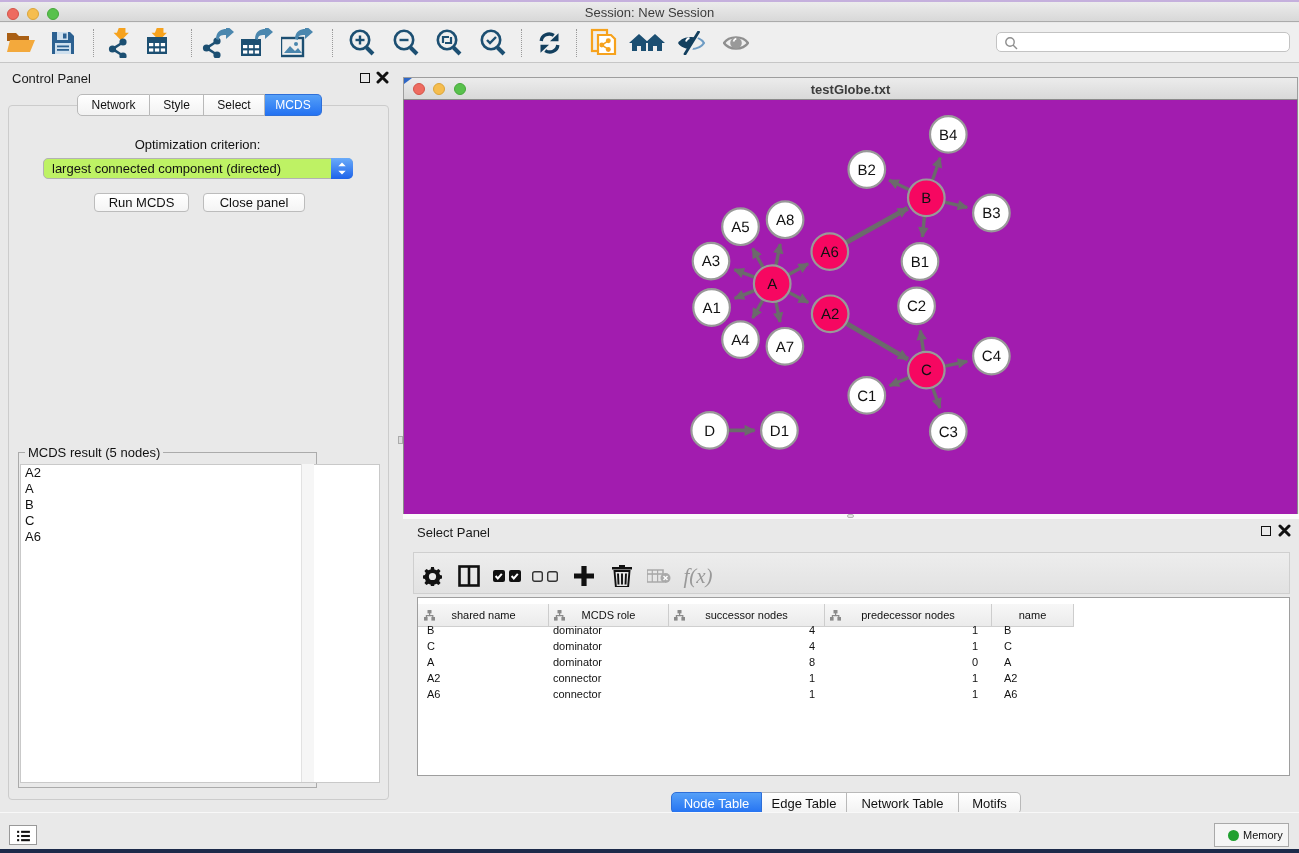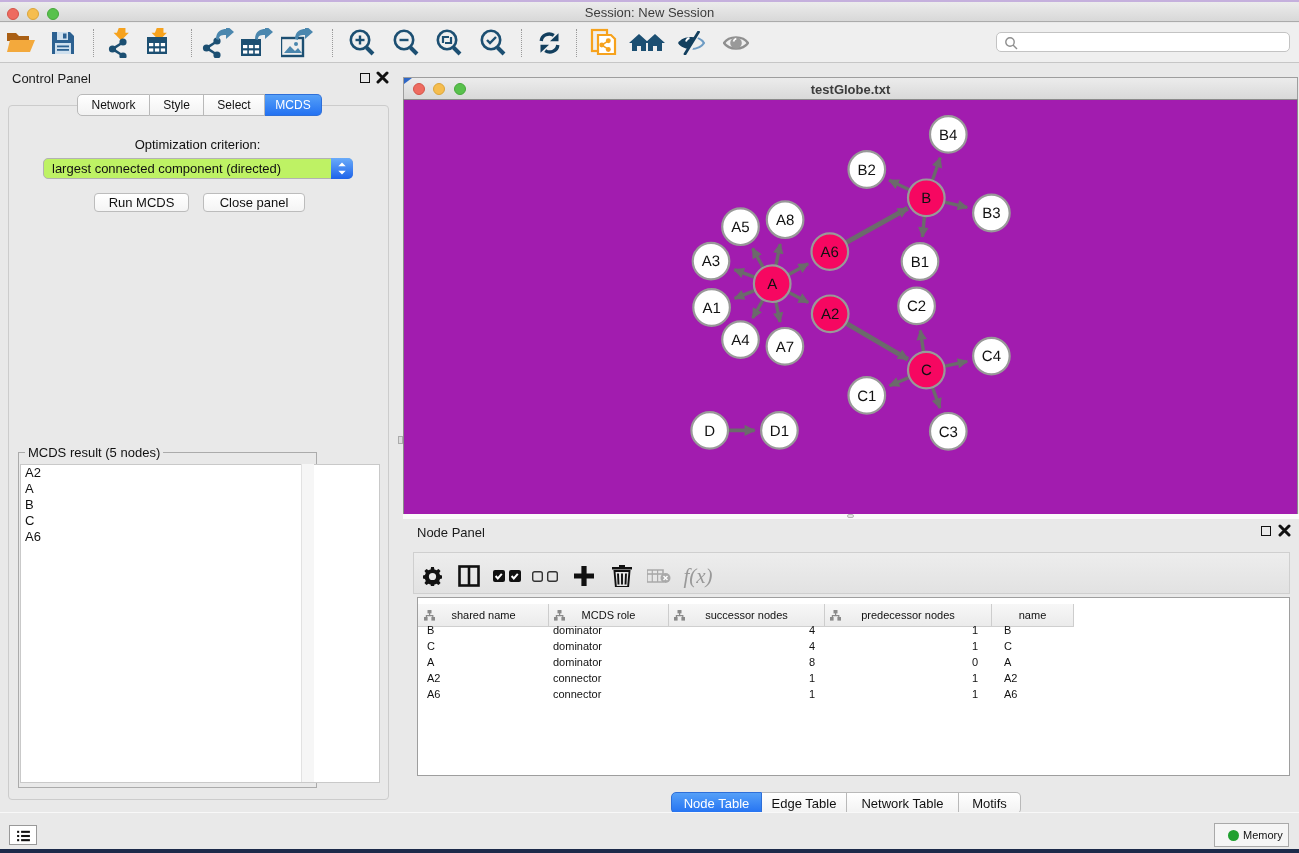--- a/index.html
+++ b/index.html
@@ -384,21 +384,21 @@
 
 <svg style="position:absolute;right:1px;bottom:1px;" width="12" height="12">
         <g stroke="#8a8a8a" stroke-width="1">
           <line x1="2" y1="12" x2="12" y2="2"></line>
           <line x1="6" y1="12" x2="12" y2="6"></line>
           <line x1="10" y1="12" x2="12" y2="10"></line>
         </g>
       </svg></div>
 </div>
 <div class="abs" id="tpanel">
-  <div class="ptitle">Node Panel</div>
+  <div class="ptitle">Select Panel</div>
   <div style="position:absolute;left:858px;top:7px;width:10px;height:10px;border:1.6px solid #111;"></div>
     <svg style="position:absolute;left:875px;top:5px;" width="13" height="13" viewBox="0 0 13 13">
       <path d="M2,2 L11,11 M11,2 L2,11" stroke="#111" stroke-width="3" stroke-linecap="round"></path>
     </svg>
   <div id="ttoolbar">
       <div class="tbi" style="left:3px;width:30px;height:46px;">
         <svg width="19" height="19" viewBox="0 0 20 20">
           <path fill="#111" d="M8.5,0 h3 l0.5,2.6 a7,7 0 0 1 2.2,0.9 l2.2,-1.5 2.1,2.1 -1.5,2.2 a7,7 0 0 1 0.9,2.2 l2.6,0.5 v3 l-2.6,0.5 a7,7 0 0 1 -0.9,2.2 l1.5,2.2 -2.1,2.1 -2.2,-1.5 a7,7 0 0 1 -2.2,0.9 l-0.5,2.6 h-3 l-0.5,-2.6 a7,7 0 0 1 -2.2,-0.9 l-2.2,1.5 -2.1,-2.1 1.5,-2.2 a7,7 0 0 1 -0.9,-2.2 l-2.6,-0.5 v-3 l2.6,-0.5 a7,7 0 0 1 0.9,-2.2 l-1.5,-2.2 2.1,-2.1 2.2,1.5 a7,7 0 0 1 2.2,-0.9 z M10,6.2 a3.8,3.8 0 1 0 0,7.6 a3.8,3.8 0 1 0 0,-7.6 z"></path>
         </svg>
       </div>

